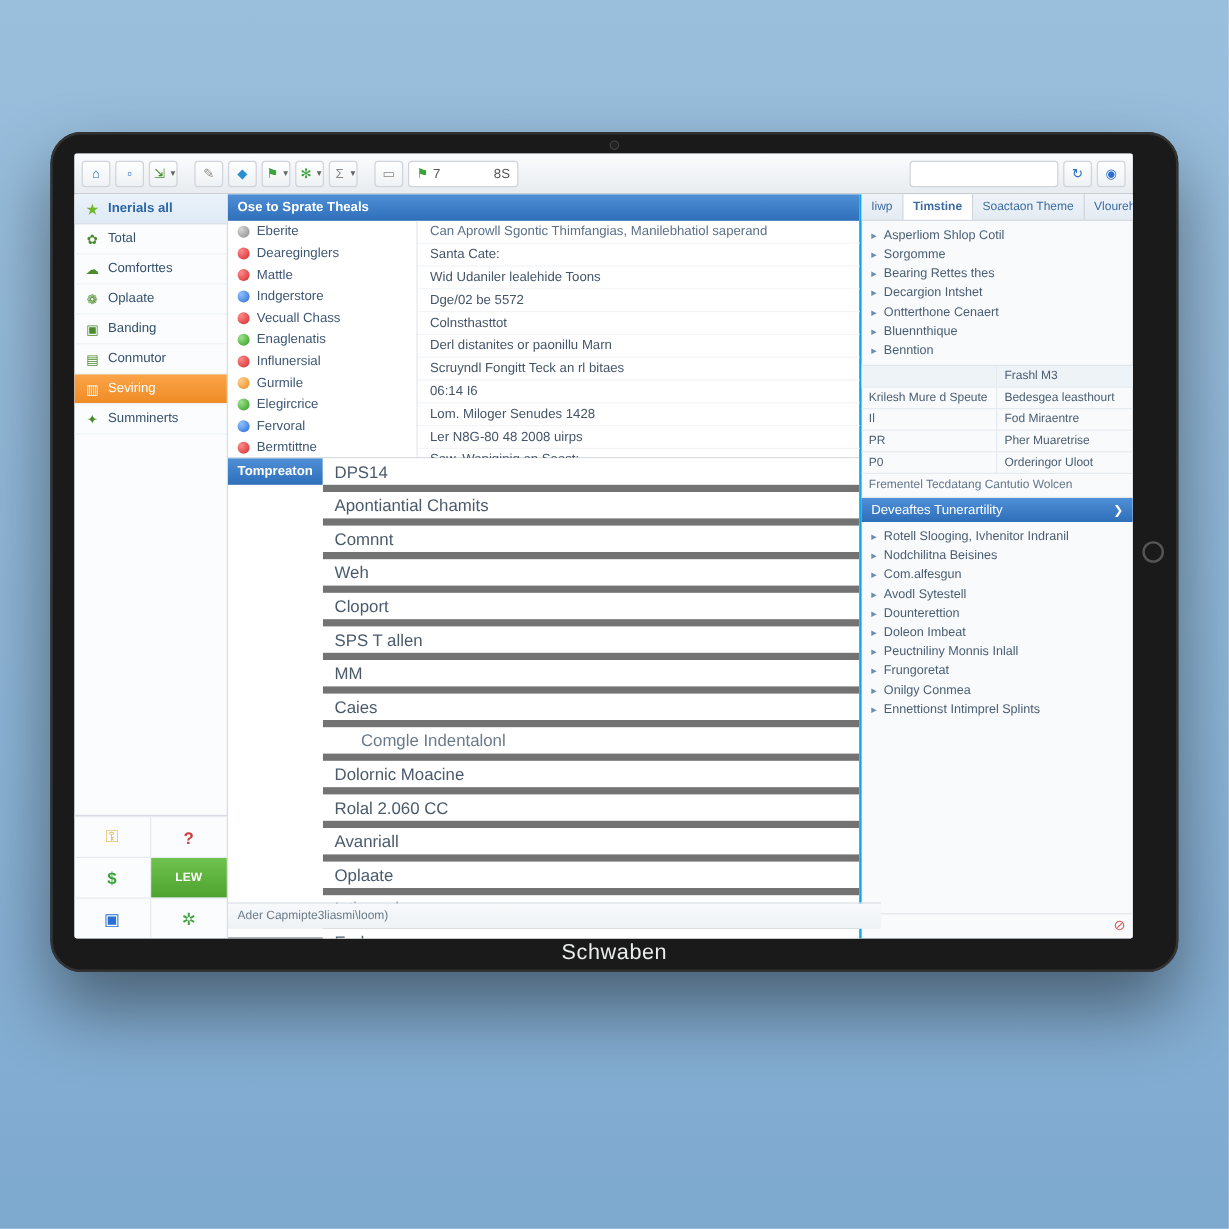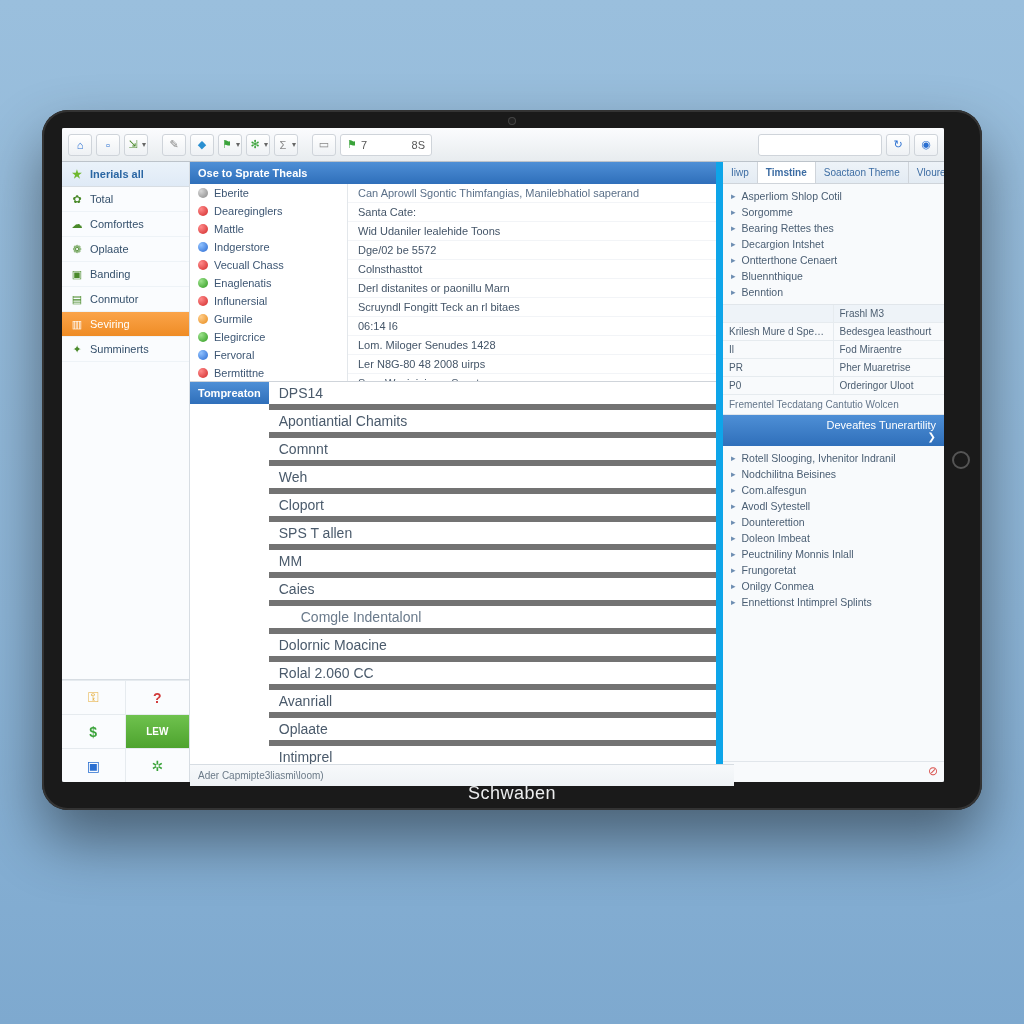--- a/index.html
+++ b/index.html
@@ -111,21 +111,21 @@
   }
   .detail-row.hd{ color:#5b7089; }
 
   .lower{ flex:1; display:flex; flex-direction:row;}
   .list-row{
     font-size:14px; color:#4a5a6b; padding:3px 10px; border-bottom:6px solid #737373; cursor:default;
   }
   .list-row.sub{ padding-left:32px; color:#6a7a8b; }
 
   
-  .right{ width:228px; border-left:7px solid #0ea5e9; display:flex; flex-direction:column; background:#f8fafc;}
+  .right{ width:228px; border-left:2px solid #0ea5e9; display:flex; flex-direction:column; background:#f8fafc;}
   .tabs{
     display:flex; height:22px; background:linear-gradient(#eef3f8,#e3ebf3);
     border-bottom:1px solid #cfd4da; font-size:10px;
   }
   .tab{
     padding:0 8px; display:flex; align-items:center; color:#3c6ca3; border-right:1px solid #cfd4da; cursor:pointer;
     white-space:nowrap;
   }
   .tab.active{ background:#fff; color:#3c6ca3; font-weight:bold;}
   .rlist{ padding:4px 0; border-bottom:1px solid #e1e6eb;}
@@ -135,25 +135,25 @@
   .row .chv{color:#6c8db1; font-size:9px;}
   .kv{ display:grid; grid-template-columns:1fr 1fr; }
   .kv div{
     font-size:10px; color:#4b5d70; padding:3px 6px; border-bottom:1px solid #e6ebef; border-right:1px solid #e6ebef;
     white-space:nowrap; overflow:hidden; text-overflow:ellipsis;
   }
   .kv div:nth-child(2n){border-right:none;}
   .kv .hd{background:#eef3f8; font-weight:normal;}
   .sec-head{
     background:linear-gradient(#4e8fd6,#2f6fba); color:#fff; font-size:11px;
-    padding:4px 8px; display:flex; justify-content:space-between; align-items:flex-end;flex-direction:column;
+    padding:4px 8px; display:flex; justify-content:space-between; align-items:flex-end;
   }
   .sec-head .chev{font-size:10px;}
   .statusbar{
-    position:absolute; bottom:24px; left:148px; right:248px; height:22px;
+    position:absolute; bottom:36px; left:148px; right:248px; height:22px;
     background:linear-gradient(#f7f9fb,#eef2f5); border-top:1px solid #d7dde3;
     font-size:10px; color:#6b7a88; display:flex; align-items:center; padding:0 8px;
   }
 </style>
 </head>
 <body>
 
 <div class="tablet">
   <div class="home-btn"></div>
   <div class="brand">Schwaben</div>

